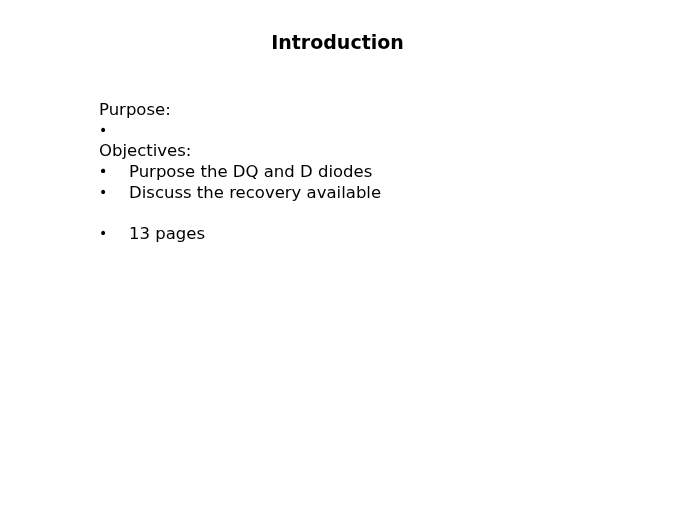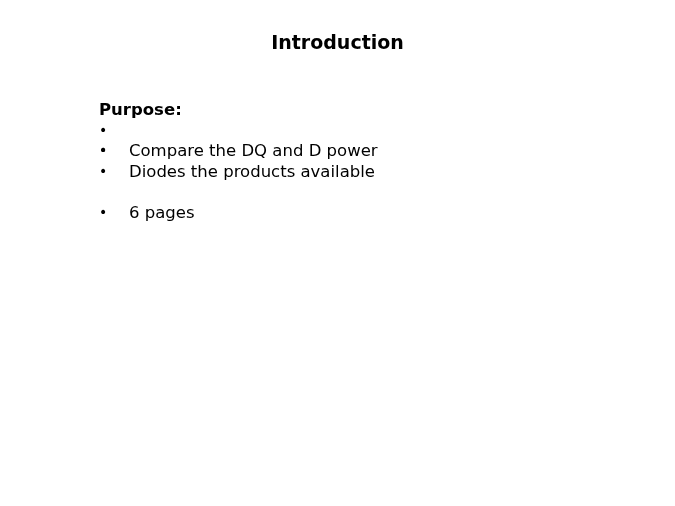--- a/index.html
+++ b/index.html
@@ -1,45 +1,46 @@
 <!DOCTYPE html>
 <html><head>
 <meta charset="utf-8">
 <style>
   html, body { margin:0; padding:0; }
   body { width:675px; height:506px; background:#ffffff; position:relative; overflow:hidden;
          font-family:"DejaVu Sans", sans-serif; color:#000; }
   .title { position:absolute; top:11px; left:0; width:675px; text-align:center;
            font-weight:bold; font-size:19px;margin-top:20px; }
   .content { position:absolute; left:99px; top:99px; width:480px; font-size:16.5px; line-height:21px; }
-  .heading { font-weight:bold; }
+  .heading { font-weight:normal; }
   ul { list-style:none; margin:0; padding:0; }
   li { position:relative; padding-left:30px; }
   li .bullet { position:absolute; left:0; top:0; font-size:14px; }
   .gap { height:20px; }
 </style>
 </head>
 <body>
 
 <div class="title">Introduction</div>
 
 <div class="content">
   <div>
     <div class="heading">Purpose:</div>
     <ul>
       <li><span class="bullet">•</span></li>
     </ul>
   </div>
   <div class="gap"></div>
   <div>
+    <div class="heading">Objectives:</div>
     <ul>
       <li><span class="bullet">•</span></li>
-      <li><span class="bullet">•</span><span>Compare the DQ and D power</span></li>
-      <li><span class="bullet">•</span><span>Diodes the products available</span></li>
+      <li><span class="bullet">•</span><span>Purpose the DQ and D diodes</span></li>
+      <li><span class="bullet">•</span><span>Discuss the recovery available</span></li>
     </ul>
   </div>
   <div class="gap"></div>
   <div>
     <ul>
-      <li><span class="bullet">•</span><span>6 pages</span></li>
+      <li><span class="bullet">•</span><span>13 pages</span></li>
     </ul>
   </div>
 </div>
 
 </body></html>

